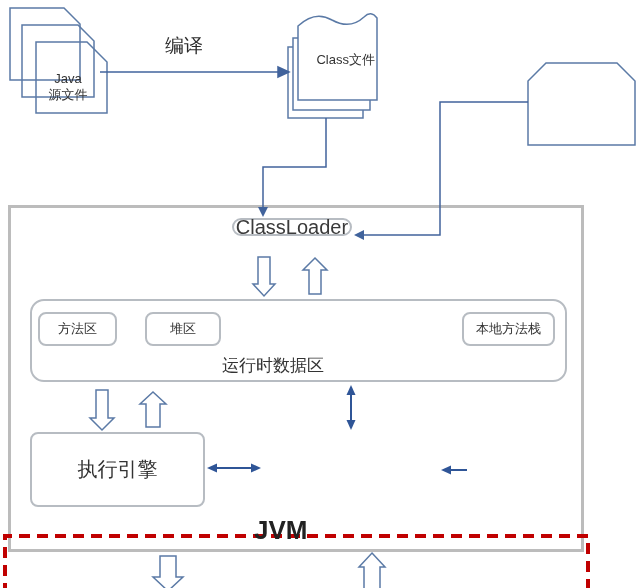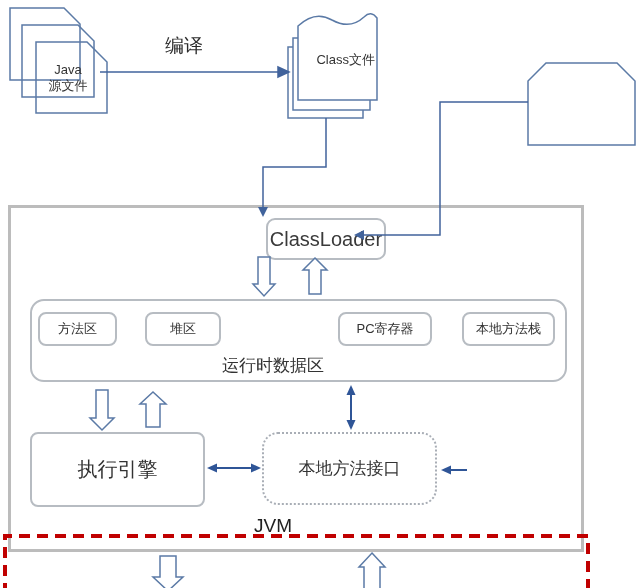--- a/index.html
+++ b/index.html
@@ -1,38 +1,38 @@
 <!DOCTYPE html>
 <html><head>
 <meta charset="utf-8">
 <style>
   html,body{margin:0;padding:0;background:#fff;}
   body{font-family:"Liberation Sans","DejaVu Sans",sans-serif;}
   .canvas{position:relative;width:637px;height:588px;background:#ffffff;overflow:hidden;}
   .layer-svg{position:absolute;left:0;top:0;z-index:3;pointer-events:none;}
   .jvm-box{position:absolute;left:8px;top:205px;width:570px;height:341px;border:3px solid #bcbcbc;z-index:0;background:transparent;}
   .rbox{position:absolute;background:#ffffff;border:2px solid #b7bcc2;display:flex;align-items:center;justify-content:center;color:#333;z-index:2;box-sizing:border-box;}
-  .classloader{left:232px;top:218px;width:120px;height:42px;border-radius:9px;font-size:20px;color:#3a3a3a;margin-left:34px;}
+  .classloader{left:232px;top:218px;width:120px;height:18px;border-radius:9px;font-size:20px;color:#3a3a3a;}
   .runtime{left:30px;top:299px;width:537px;height:83px;border-radius:14px;background:#fff;}
   .region{top:312px;height:34px;border-radius:8px;font-size:13px;z-index:2;position:absolute;background:#fff;border:2px solid #b7bcc2;display:flex;align-items:center;justify-content:center;color:#333;box-sizing:border-box;}
   .r0{left:38px;width:79px;}
   .r1{left:145px;width:76px;}
   .r2{left:235px;width:78px;}
   .r3{left:338px;width:94px;}
   .r4{left:462px;width:93px;}
   .runtime-title{position:absolute;left:208px;top:354px;width:130px;text-align:center;font-size:17px;color:#333;z-index:2;}
   .engine{left:30px;top:432px;width:175px;height:75px;border-radius:8px;font-size:20px;}
   .native-if{left:262px;top:432px;width:175px;height:73px;border-radius:16px;border:2px dotted #a9aeb6;font-size:17px;}
   .lbl{position:absolute;z-index:4;color:#2b2b2b;}
   .lbl-compile{left:165px;top:33px;width:70px;font-size:19px;}
-  .lbl-src{left:38px;top:62px;width:60px;text-align:center;font-size:13px;line-height:16px;color:#333;z-index:4;}
+  .lbl-src{left:38px;top:71px;width:60px;text-align:center;font-size:13px;line-height:16px;color:#333;z-index:4;}
   .lbl-class{left:303px;top:51px;width:72px;text-align:right;font-size:13px;color:#333;}
   .lbl-api{left:530px;top:92px;width:103px;text-align:center;font-size:20px;color:#2f2f2f;}
   .lbl-native{left:470px;top:456px;width:120px;font-size:24px;color:#1c1c1c;}
-  .lbl-jvm{left:254px;top:515px;width:64px;font-size:19px;color:#222;}
+  .lbl-jvm{left:254px;top:515px;width:64px;font-size:26px;color:#222;font-weight:bold;}
 </style>
 </head>
 <body>
 
 <div class="canvas">
 
   <div class="jvm-box"></div>
 
   <svg class="layer-svg" width="637" height="588" viewBox="0 0 637 588">
 
@@ -100,31 +100,27 @@
     <polyline points="5,594 5,536 588,536 588,594" fill="none" stroke="#c00000" stroke-width="4" stroke-dasharray="11 7"></polyline>
   </svg>
 
   <div class="rbox classloader">
     <span>ClassLoader</span>
   </div>
 
   <div class="rbox runtime"></div>
   <div class="region r0">方法区</div>
   <div class="region r1">堆区</div>
-  <div class="region r3">PC寄存器</div>
   <div class="region r4">本地方法栈</div>
   <div class="runtime-title">运行时数据区</div>
 
   <div class="rbox engine">
     <span>执行引擎</span>
   </div>
 
-  <div class="rbox native-if">
-    <span>本地方法接口</span>
-  </div>
 
   <div class="lbl lbl-compile">编译</div>
   <div class="lbl lbl-src">
     <div>Java</div>
     <div>源文件</div>
   </div>
   <div class="lbl lbl-class">Class文件</div>
   <div class="lbl lbl-jvm">JVM</div>
 
 </div>

